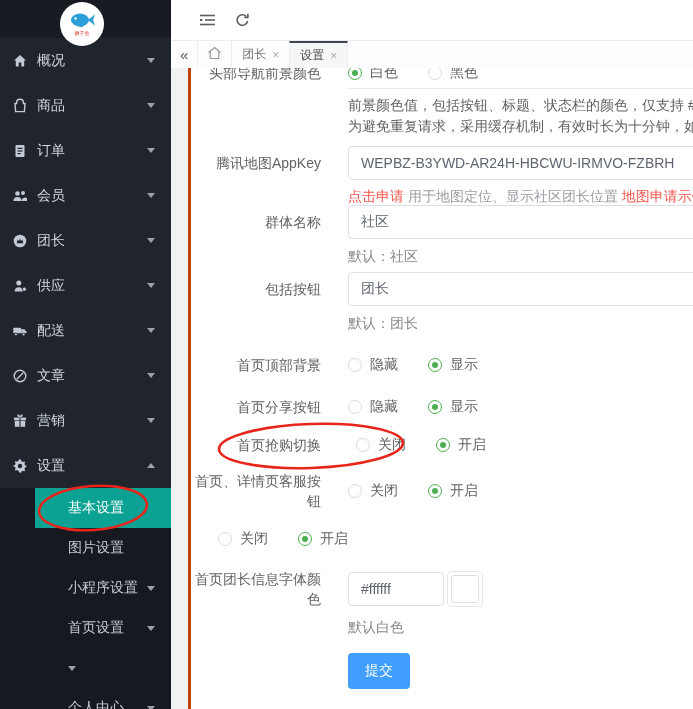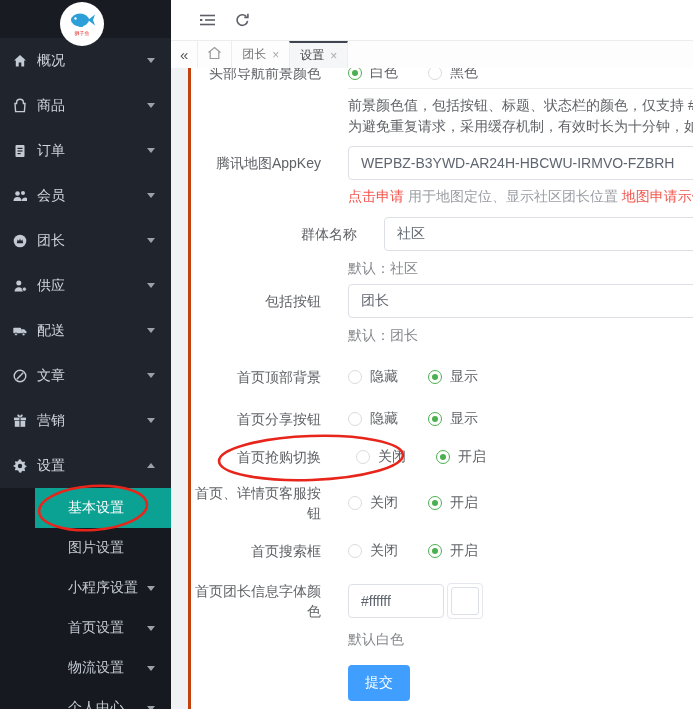--- a/index.html
+++ b/index.html
@@ -221,21 +221,20 @@
         </div>
         <div class="sub-item">
           <span class="slabel">小程序设置</span>
           <span class="caret caret-down"></span>
         </div>
         <div class="sub-item">
           <span class="slabel">首页设置</span>
           <span class="caret caret-down"></span>
         </div>
         <div class="sub-item">
-          <span class="slabel">物流设置</span>
           <span class="caret caret-down"></span>
         </div>
         <div class="sub-item">
           <span class="slabel">个人中心</span>
           <span class="caret caret-down"></span>
         </div>
       </div>
     </nav>
   </aside>
 
@@ -321,21 +320,21 @@
           </div>
         </div>
         <div class="linkline indent">
           <span class="redlink">点击申请</span>
           <span class="graydesc">用于地图定位、显示社区团长位置</span>
           <span class="redlink">地图申请示例</span>
           
         </div>
 
         
-        <div class="frow" style="margin-top:12px;padding-left:36px;">
+        <div class="frow" style="">
           <div class="flabel">群体名称</div>
           <div class="fctrl">
             <input class="txt-input w-wide" type="text" value="社区" style="">
           </div>
         </div>
         <div class="hint indent">默认：社区</div>
 
         
         <div class="frow" style="margin-top:6px;">
           <div class="flabel">包括按钮</div>
@@ -423,21 +422,20 @@
                 <span class="rcirc">
                     <span class="rdot"></span>
                   </span>
                 <span class="rlabel">开启</span>
               </span>
             </div>
           </div>
         </div>
 
         <div class="frow t-row" style="margin-top:18px;">
-          <div class="flabel">首页搜索框</div>
           <div class="fctrl">
             <div class="radio-group">
               <span class="radio-opt">
                 <span class="rcirc">
                     <span class="rdot"></span>
                   </span>
                 <span class="rlabel">关闭</span>
               </span>
               <span class="radio-opt on">
                 <span class="rcirc">

